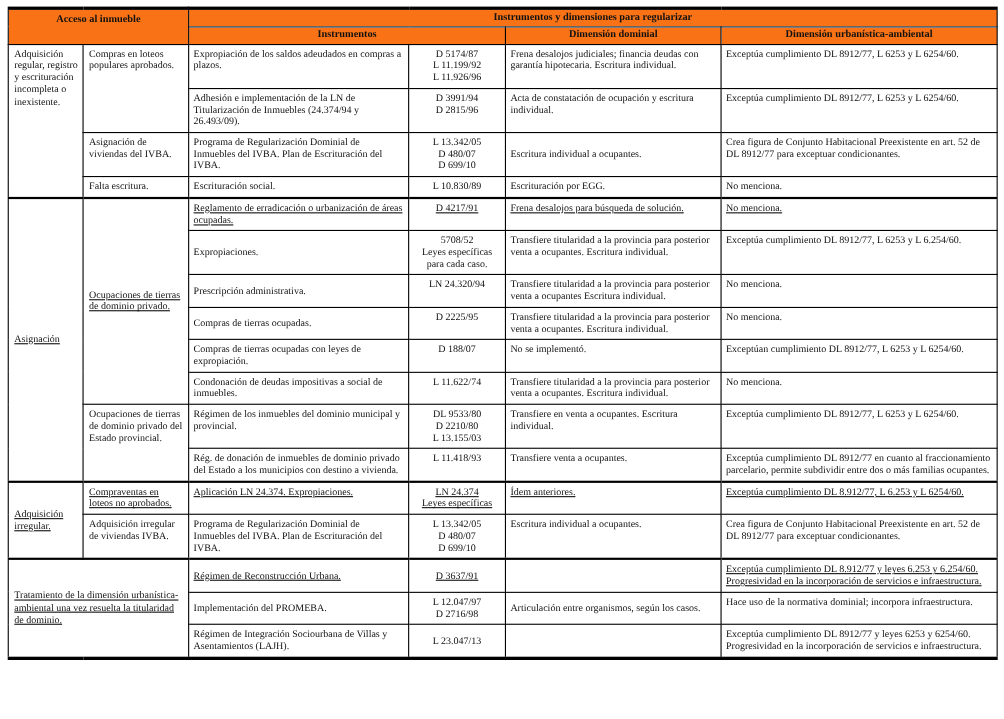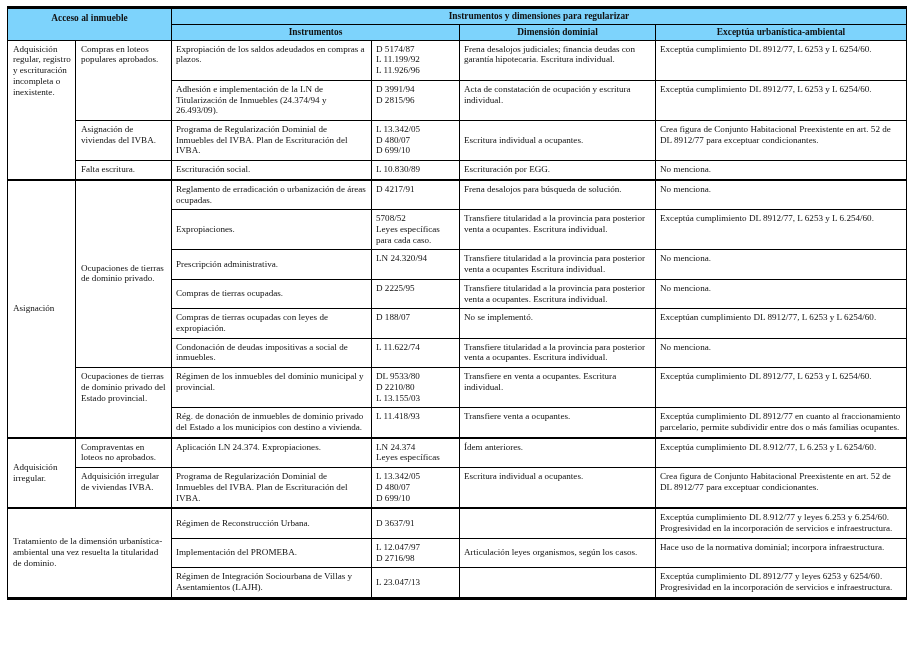--- a/index.html
+++ b/index.html
@@ -23,42 +23,42 @@
     border-right: 1px solid #000;
     border-top: 3px solid #000;
     border-bottom: 3px solid #000;
   }
   .reg th, .reg td {
     border: 1px solid #000;
     overflow: hidden;
     word-wrap: break-word;
   }
   .reg th {
-    background: #7dd3fc;
+    background: #f97316;
     font-weight: bold;
     font-size: 9.4px;
     line-height: 1.15;
     padding: 2px 2px;
     text-align: center;
     vertical-align: middle;
     color: #111;
   }
   .reg td {
     font-size: 9.1px;
     line-height: 1.18;
     padding: 3px 4px 4px 4px;
     vertical-align: top;
     color: #111;
     background: #ffffff;
   }
   .reg td.cat, .reg td.sub { padding-left: 5px; }
   .reg td.vmid { vertical-align: middle; }
-  .reg td.norms { white-space: pre-line; }
+  .reg td.norms { white-space: pre-line; text-align: center; }
   .reg th.corner { vertical-align: top; padding-top: 4px; }
-  tr.group-start > td { border-top: 2px solid #000; }
+  tr.group-start > td { border-top: 2px solid #000; text-decoration: underline; }
   col.c1 { width: 68px; }
   col.c2 { width: 96px; }
   col.c3 { width: 200px; }
   col.c4 { width: 88px; }
   col.c5 { width: 196px; }
   col.c6 { width: 251px; }
 </style>
 </head>
 <body>
 
@@ -73,21 +73,21 @@
         <col class="c6">
     </colgroup>
     <thead>
       <tr>
         <th class="corner" colspan="2" rowspan="2">Acceso al inmueble</th>
         <th colspan="4">Instrumentos y dimensiones para regularizar</th>
       </tr>
       <tr>
         <th colspan="2">Instrumentos</th>
         <th>Dimensión dominial</th>
-        <th>Exceptúa urbanística-ambiental</th>
+        <th>Dimensión urbanística-ambiental</th>
       </tr>
     </thead>
     <tbody>
 
       <tr>
         <td class="cat" rowspan="4">Adquisición regular, registro y escrituración incompleta o inexistente.</td>
         <td class="sub" rowspan="2">Compras en loteos populares aprobados.</td>
         <td>Expropiación de los saldos adeudados en compras a plazos.</td>
         <td class="norms">D 5174/87
 L 11.199/92
@@ -197,21 +197,21 @@
         <td class="cat vmid" rowspan="3" colspan="2">Tratamiento de la dimensión urbanística-ambiental una vez resuelta la titularidad de dominio.</td>
         <td class="vmid">Régimen de Reconstrucción Urbana.</td>
         <td class="norms vmid">D 3637/91</td>
         <td></td>
         <td>Exceptúa cumplimiento DL 8.912/77 y leyes 6.253 y 6.254/60. Progresividad en la incorporación de servicios e infraestructura.</td>
       </tr>
       <tr>
         <td class="vmid">Implementación del PROMEBA.</td>
         <td class="norms vmid">L 12.047/97
 D 2716/98</td>
-        <td class="vmid">Articulación leyes organismos, según los casos.</td>
+        <td class="vmid">Articulación entre organismos, según los casos.</td>
         <td>Hace uso de la normativa dominial; incorpora infraestructura.</td>
       </tr>
       <tr>
         <td class="vmid">Régimen de Integración Sociourbana de Villas y Asentamientos (LAJH).</td>
         <td class="norms vmid">L 23.047/13</td>
         <td></td>
         <td>Exceptúa cumplimiento DL 8912/77 y leyes 6253 y 6254/60. Progresividad en la incorporación de servicios e infraestructura.</td>
       </tr>
     </tbody>
   </table>

